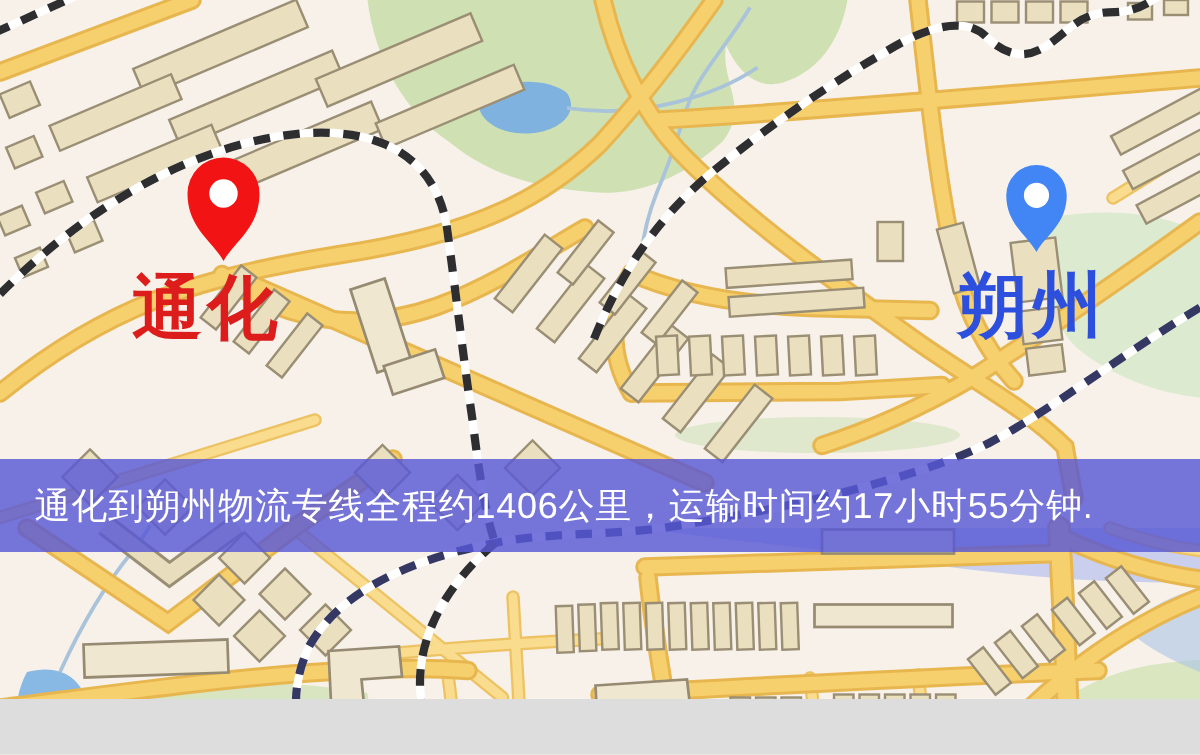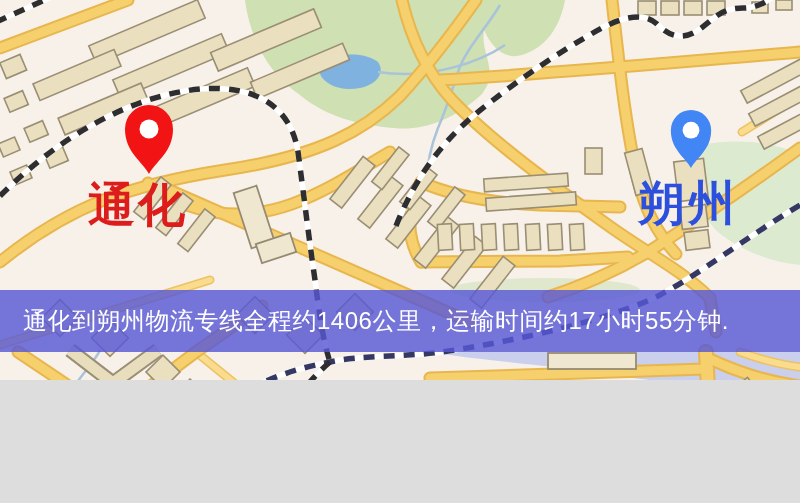--- a/index.html
+++ b/index.html
@@ -1,29 +1,29 @@
 <!DOCTYPE html>
 <html><head>
 <meta charset="utf-8">
 <style>
   html,body{margin:0;padding:0;background:#ddd;}
-  #stage{position:relative;width:800px;height:380px;overflow:hidden;
+  #stage{position:relative;width:800px;height:466px;overflow:hidden;
          font-family:"Liberation Sans",sans-serif;background:#f7f1e9;}
   #map-svg{position:absolute;left:0;top:0;display:block;}
   .bld{fill:#eadfbf;stroke:#9a8e74;stroke-width:1.6;}
   .bld-light{fill:#efe7d0;stroke:#968b72;stroke-width:1.8;}
   .road-case{fill:none;stroke:#e8b64e;stroke-width:13;stroke-linecap:round;}
   .road-fill{fill:none;stroke:#f7d06e;stroke-width:9;stroke-linecap:round;}
   .road-case-min{fill:none;stroke:#edc262;stroke-width:9;stroke-linecap:round;}
   .road-fill-min{fill:none;stroke:#f9dc8d;stroke-width:6;stroke-linecap:round;}
   .rail-base{fill:none;stroke:#ffffff;stroke-width:5.5;}
   .rail-dash{fill:none;stroke:#2e2e30;stroke-width:5.5;stroke-dasharray:11 9;}
   .rail-dash-navy{fill:none;stroke:#343863;stroke-width:5.5;stroke-dasharray:11 9;}
   .stream{fill:none;stroke:#a9c3da;stroke-width:2.5;}
-  #banner{position:absolute;left:0;top:290px;width:800px;height:62px;
+  #banner{position:absolute;left:0;top:306px;width:800px;height:62px;
           display:flex;align-items:center;box-sizing:border-box;padding-left:23px;
           font-size:24px;letter-spacing:0.5px;white-space:nowrap;}
   .city-label{font-family:"Liberation Serif",serif;font-weight:bold;font-size:47px;letter-spacing:3px;}
 </style>
 </head>
 <body>
 
 <div id="stage">
   <svg id="map-svg" width="800" height="503" viewBox="0 0 800 503">
     <defs>

